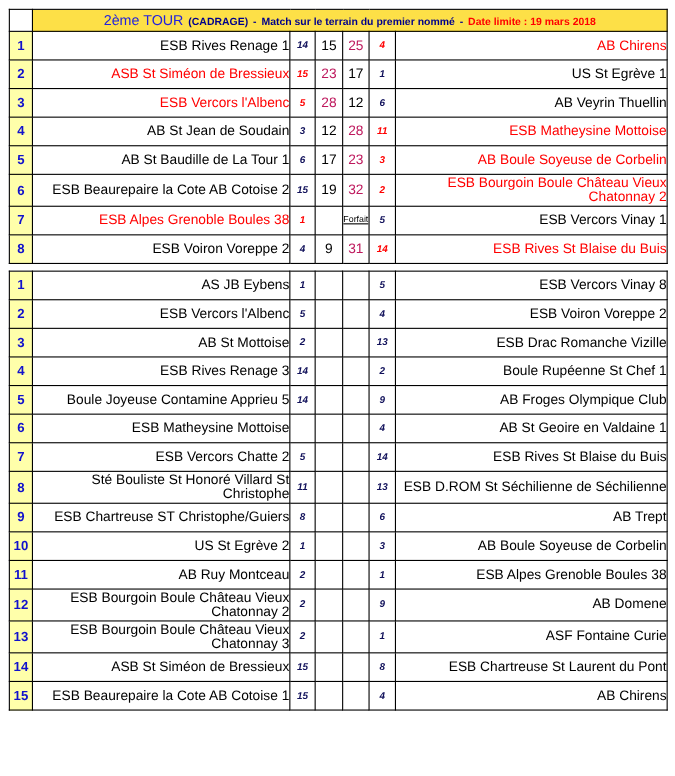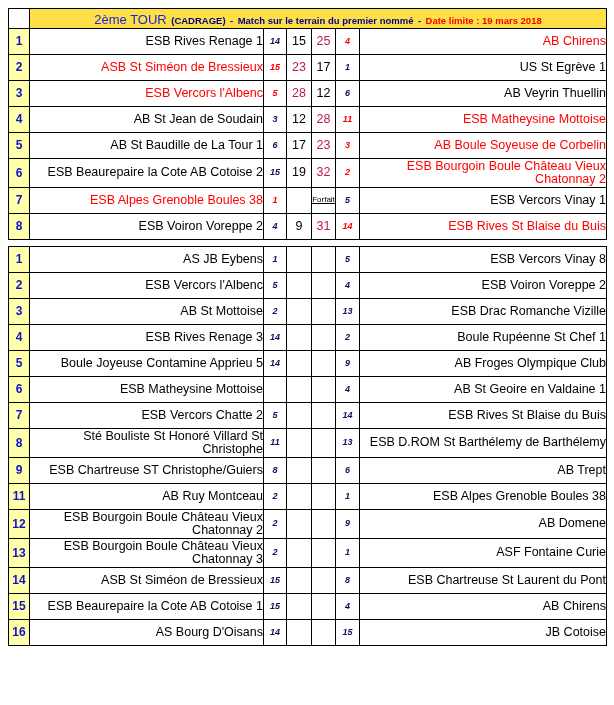--- a/index.html
+++ b/index.html
@@ -287,32 +287,41 @@
           <td class="seedcell">14</td>
           <td class="teamcell">ESB Rives St Blaise du Buis</td>
         </tr>
         <tr style="height: 29px;">
           <td class="numcell">8</td>
           <td class="teamcell">Sté Bouliste St Honoré Villard St Christophe</td>
           <td class="seedcell">11</td>
           <td class="scorecell"></td>
           <td class="scorecell"></td>
           <td class="seedcell">13</td>
-          <td class="teamcell">ESB D.ROM  St Barthélemy de Barthélemy</td>
+          <td class="teamcell">ESB D.ROM  St Séchilienne de Séchilienne</td>
         </tr>
         <tr style="height: 26px;">
           <td class="numcell">9</td>
           <td class="teamcell">ESB  Chartreuse ST Christophe/Guiers</td>
           <td class="seedcell">8</td>
           <td class="scorecell"></td>
           <td class="scorecell"></td>
           <td class="seedcell">6</td>
           <td class="teamcell">AB  Trept</td>
         </tr>
         <tr style="height: 26px;">
+          <td class="numcell">10</td>
+          <td class="teamcell">US St Egrève 2</td>
+          <td class="seedcell">1</td>
+          <td class="scorecell"></td>
+          <td class="scorecell"></td>
+          <td class="seedcell">3</td>
+          <td class="teamcell">AB Boule Soyeuse de Corbelin</td>
+        </tr>
+        <tr style="height: 26px;">
           <td class="numcell">11</td>
           <td class="teamcell">AB Ruy Montceau</td>
           <td class="seedcell">2</td>
           <td class="scorecell"></td>
           <td class="scorecell"></td>
           <td class="seedcell">1</td>
           <td class="teamcell">ESB Alpes Grenoble Boules 38</td>
         </tr>
         <tr style="height: 29px;">
           <td class="numcell">12</td>
@@ -343,25 +352,16 @@
         </tr>
         <tr style="height: 26px;">
           <td class="numcell">15</td>
           <td class="teamcell">ESB Beaurepaire la Cote AB Cotoise 1</td>
           <td class="seedcell">15</td>
           <td class="scorecell"></td>
           <td class="scorecell"></td>
           <td class="seedcell">4</td>
           <td class="teamcell">AB  Chirens</td>
         </tr>
-        <tr style="height: 26px;">
-          <td class="numcell">16</td>
-          <td class="teamcell">AS Bourg D'Oisans</td>
-          <td class="seedcell">14</td>
-          <td class="scorecell"></td>
-          <td class="scorecell"></td>
-          <td class="seedcell">15</td>
-          <td class="teamcell">JB Cotoise</td>
-        </tr>
       </tbody>
   </table>
 
 </div>
 
 </body></html>

